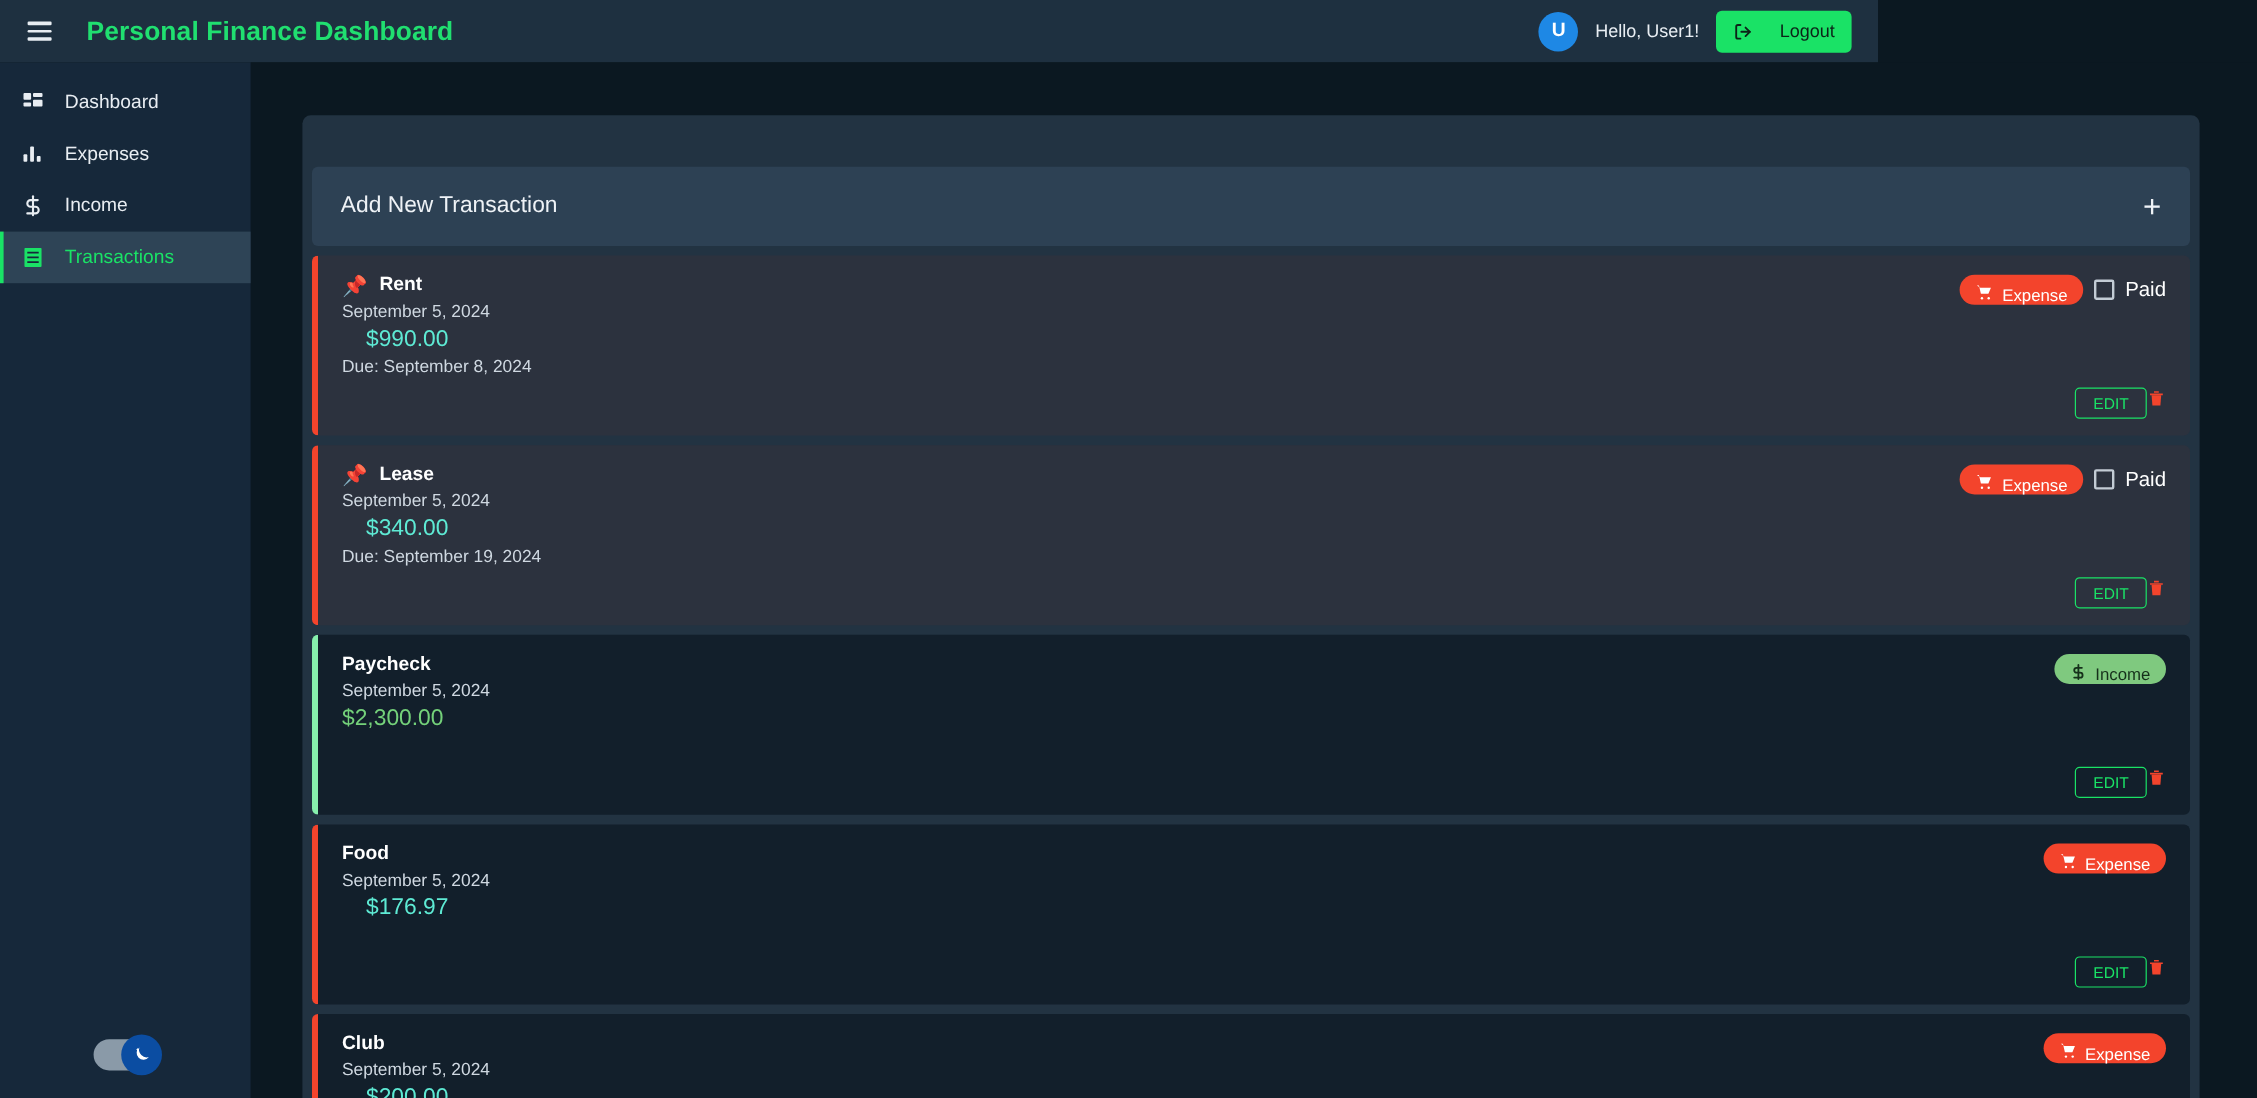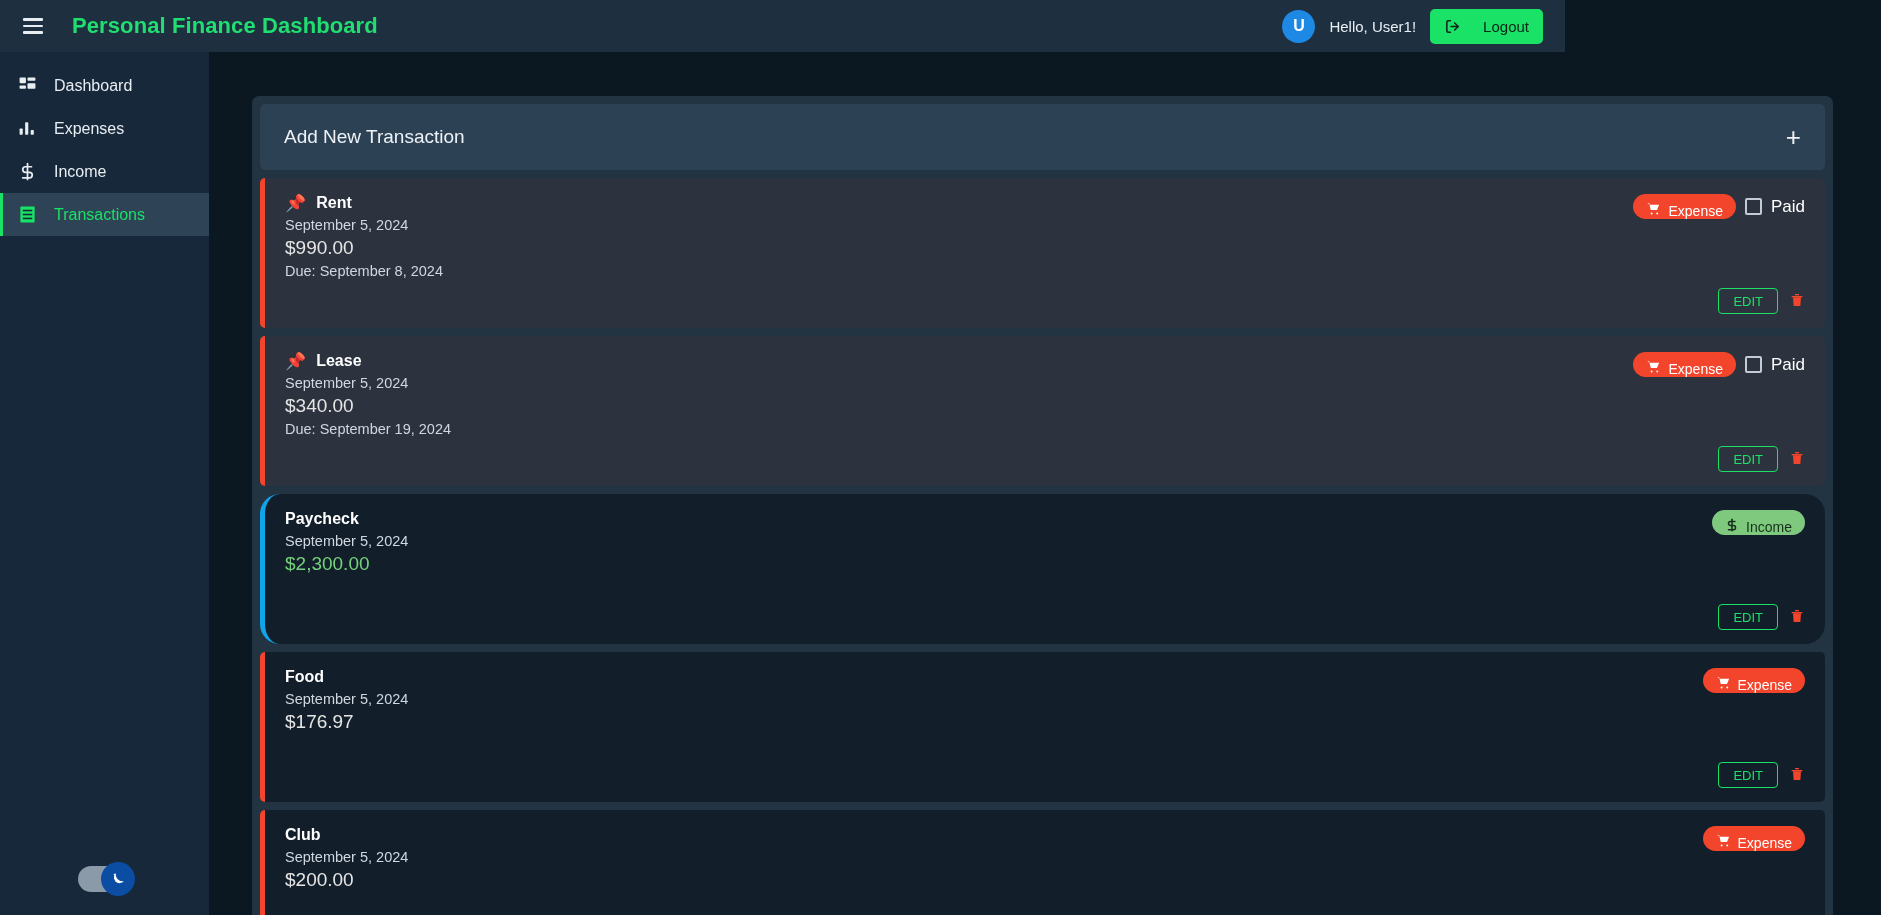--- a/index.html
+++ b/index.html
@@ -81,69 +81,70 @@
     position: absolute; left: 43px; top: 44px;
     width: 1581px;
     background: #223342;
     border-radius: 7px;
     padding: 8px;
   }
   .add-bar {
     background: #2d4154; border-radius: 5px;
     height: 66px; display: flex; align-items: center;
     padding: 0 24px;
+    margin-top: 35px;
   }
   .add-bar-title { color: #eef2f6; font-size: 19px; }
   .plus-icon {
     margin-left: auto; color: #eef2f6;
     font-size: 26px; line-height: 1; font-weight: 300; cursor: pointer;
   }
   .cards { margin-top: 8px; }
   .card {
     position: relative;
     border-radius: 5px;
     margin-bottom: 8px;
     padding: 16px 20px 14px 20px;
     min-height: 150px;
     display: flex;
   }
   .card.pinned { background: #2c323e; }
   .card.plain  { background: #121f2b; }
   .card.expense { border-left: 5px solid #f3442c; }
-  .card.income  { border-left: 5px solid #0ea5e9; border-radius: 20px; }
+  .card.income  { border-left: 5px solid #86efac; }
   .card-left { display: flex; flex-direction: column; gap: 2px; }
   .card-title {
     color: #ffffff; font-size: 16px; font-weight: bold;
     display: flex; align-items: center; gap: 10px;
     margin-bottom: 3px;
   }
   .pin-icon { color: #f3442c; font-size: 17px; line-height: 1; }
   .card-date { color: #cfd8e1; font-size: 14.5px; margin-bottom: 2px; }
   .card-amount { font-size: 19px; margin-bottom: 2px; }
-  .card-amount.neg { color: #e5e5e5; }
+  .card-amount.neg { color: #5eead4; margin-left: 20px; }
   .card-amount.pos { color: #74d17a; }
   .card-due { color: #cfd8e1; font-size: 14.5px; }
   .card-right {
     margin-left: auto; display: flex; flex-direction: column;
     align-items: flex-end; justify-content: space-between;
   }
   .badge-row { display: flex; align-items: center; gap: 9px; }
   .badge {
     display: inline-flex; align-items: flex-end; gap: 7px;
     border-radius: 14px; height: 25px; padding: 0 13px;
     font-size: 14px;
   }
   .badge.exp { background: #f3442c; color: #ffffff; }
   .badge.inc { background: #7fc97f; color: #16301b; }
   .paid-box {
     width: 17px; height: 17px; border: 2px solid #c3ccd5;
     border-radius: 2px; background: transparent; cursor: pointer;
   }
   .paid-label { color: #ffffff; font-size: 17px; }
-  .action-row { display: flex; align-items: center; gap: 11px; }
+  .action-row { display: flex; }
   .edit-btn {
     background: transparent; border: 1px solid #1ae266;
     color: #1ae266; border-radius: 4px;
     height: 26px; padding: 0 14px; font-size: 13px;
     cursor: pointer; font-family: "Liberation Sans", sans-serif;
   }
   .trash-btn { background: none; border: none; cursor: pointer; padding: 0; display: flex; }
 </style>
 </head>
 <body>

